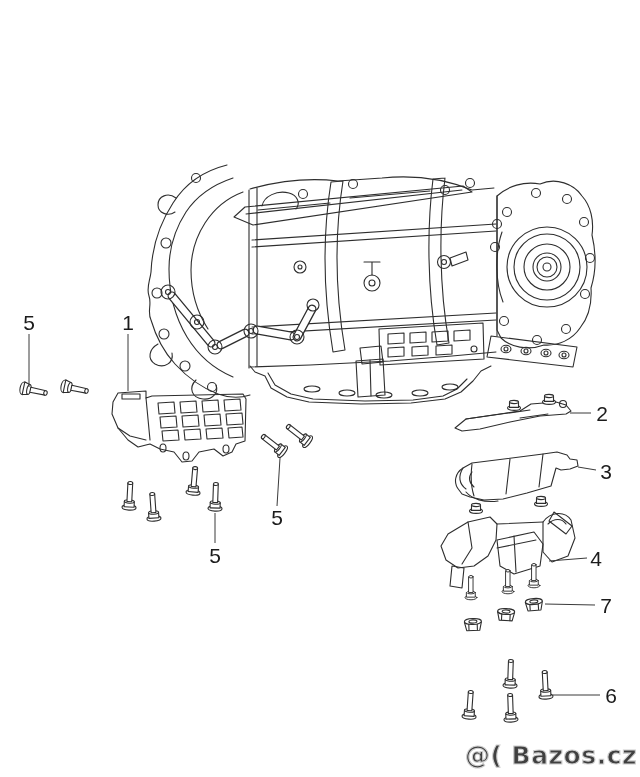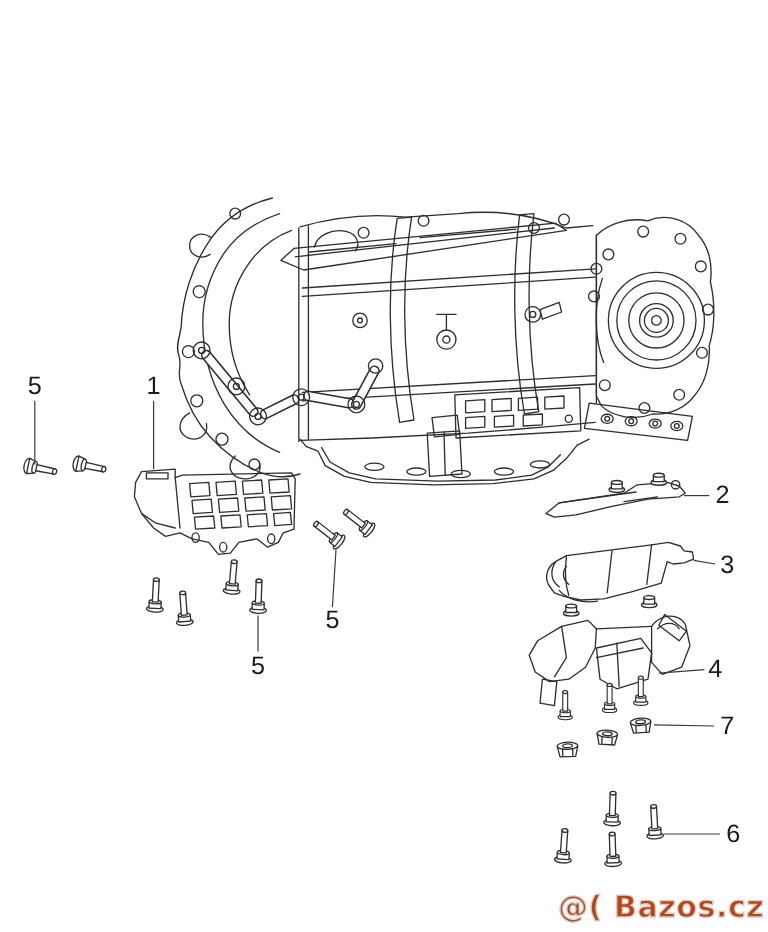--- a/index.html
+++ b/index.html
@@ -10,21 +10,21 @@
     fill:none;stroke:#2e2e2e;stroke-width:1.1;stroke-linecap:round;stroke-linejoin:round;}
   .fw{fill:#ffffff;}
   .dark{fill:none;stroke:#1c1c1c;stroke-width:8;}
   .bar{stroke:#2e2e2e;stroke-width:9;stroke-linecap:round;fill:none;}
   .barfill{stroke:#ffffff;stroke-width:6.4;stroke-linecap:round;fill:none;}
   .leader{stroke:#3a3a3a;stroke-width:1;fill:none;}
   .callout{position:absolute;transform:translate(-50%,-50%);
            font-size:21px;font-weight:400;color:#1b1b1b;line-height:1;}
   .watermark{position:absolute;right:3px;bottom:7px;
              font-family:"DejaVu Sans",sans-serif;font-size:25px;font-weight:700;
-             letter-spacing:.5px;color:#c2410c;-webkit-text-stroke:1.1px #cfcfcf;}
+             letter-spacing:.5px;color:#404040;-webkit-text-stroke:1.1px #cfcfcf;}
 </style>
 </head>
 <body>
 
 <div class="canvas">
 
 <svg width="640" height="777" viewBox="0 0 640 777">
   <defs>
     <g id="bolt-up">
       <ellipse class="fw ln" cx="0" cy="-0.5" rx="7" ry="2.6"></ellipse>

